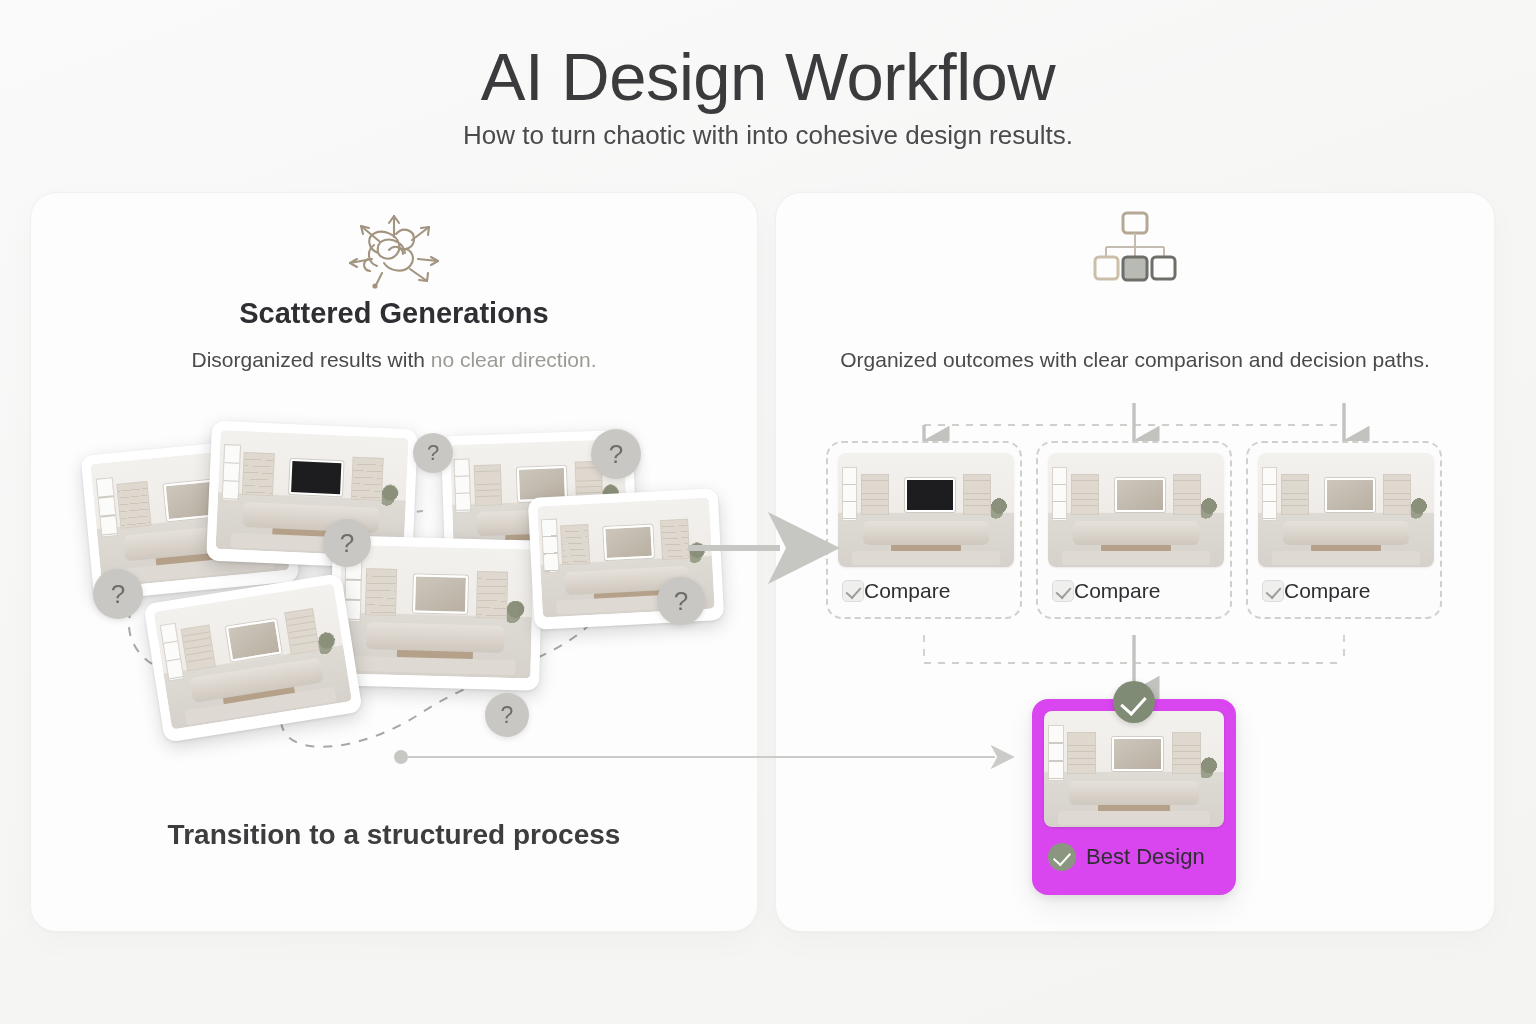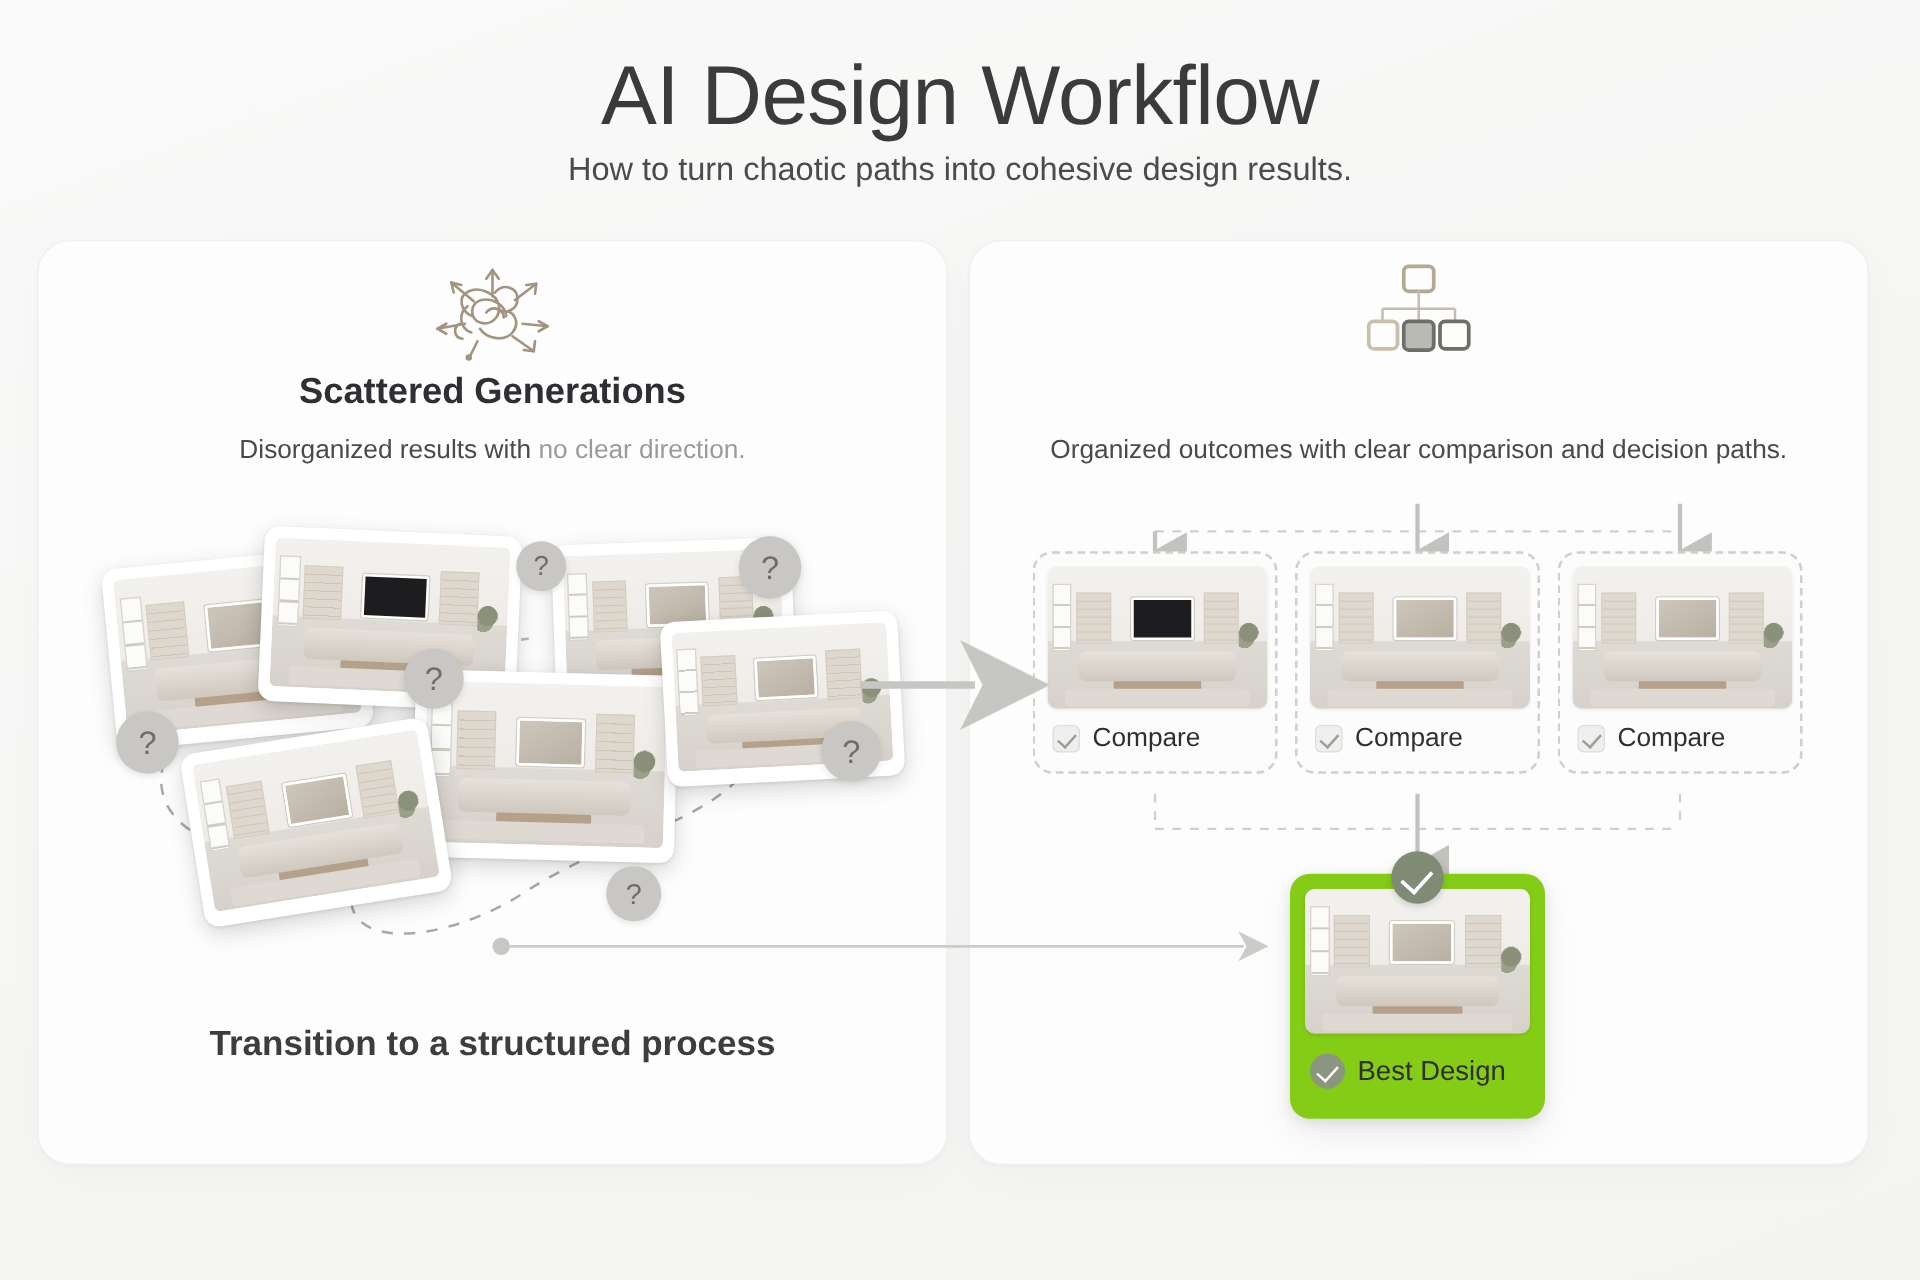--- a/index.html
+++ b/index.html
@@ -139,41 +139,41 @@
     border: 2px dashed #cfcfcb;
     border-radius: 16px;
     background: #fcfcfc;
     padding: 10px;
   }
   .compare-card .thumb {
     width: 176px; height: 114px; border-radius: 8px; overflow: hidden;
     position: relative; box-shadow: 0 1px 2px rgba(0,0,0,.08);
   }
   .compare-row {
-    display: flex; align-items: center; gap: 10px;
+    display: flex; align-items: center; 
     margin-top: 12px; padding-left: 4px;
   }
   .checkbox {
     width: 22px; height: 22px; border-radius: 5px;
     background: #efefee; border: 1px solid #dcdcda;
     position: relative; flex: 0 0 auto;
   }
   .checkbox::after {
     content: ""; position: absolute;
     left: 6px; top: 3px; width: 7px; height: 12px;
     border: solid #9d9d99; border-width: 0 2px 2px 0;
     transform: rotate(42deg);
   }
   .compare-label { font-size: 21px; color: #2f2f33; }
 
   
   #best-card {
     position: absolute;
     width: 204px; height: 196px;
-    background: #84cc16; border-radius: 16px;
+    background: #d946ef; border-radius: 16px;
     box-shadow: 0 3px 10px rgba(0,0,0,.09), 0 12px 30px rgba(0,0,0,.07);
     padding: 12px;
   }
   #best-card .thumb {
     width: 180px; height: 116px; border-radius: 8px; overflow: hidden; position: relative;
     box-shadow: 0 1px 3px rgba(0,0,0,.12);
   }
   .best-row { display: flex; align-items: center; gap: 10px; margin-top: 16px; padding-left: 4px; }
   .check-circle {
     width: 28px; height: 28px; border-radius: 50%;
@@ -197,21 +197,21 @@
 
   .flow-svg { position: absolute; left:0; top:0; pointer-events: none; }
   .bridge-svg { position: absolute; left:0; top:0; pointer-events: none; }
 </style>
 </head>
 <body>
 
 <div id="stage">
 
   <div class="page-title">AI Design Workflow</div>
-  <div class="page-subtitle">How to turn chaotic paths into cohesive design results.</div>
+  <div class="page-subtitle">How to turn chaotic with into cohesive design results.</div>
 
   <div class="panel" id="panel-left">
 
     <div class="icon-wrap">
       <svg width="120" height="82" viewBox="0 0 120 82">
         <g fill="none" stroke="#a39480" stroke-width="2.1" stroke-linecap="round">
           <path d="M44 46c-10-4-12-16-3-20s22 2 24 11-6 17-15 14-8-16 1-18 19 4 20 13"></path>
           <path d="M62 27c7-8 18-4 18 5s-9 12-15 9"></path>
           <path d="M50 56c6 9 20 10 26 3s2-17-6-17"></path>
           <path d="M40 38c-8 6-6 18 3 21"></path>

